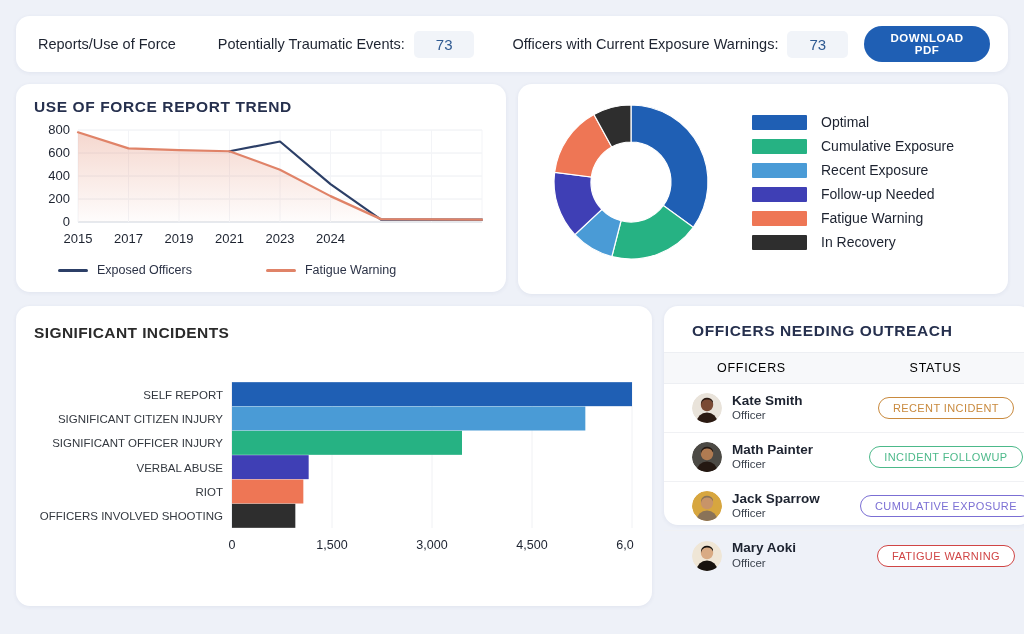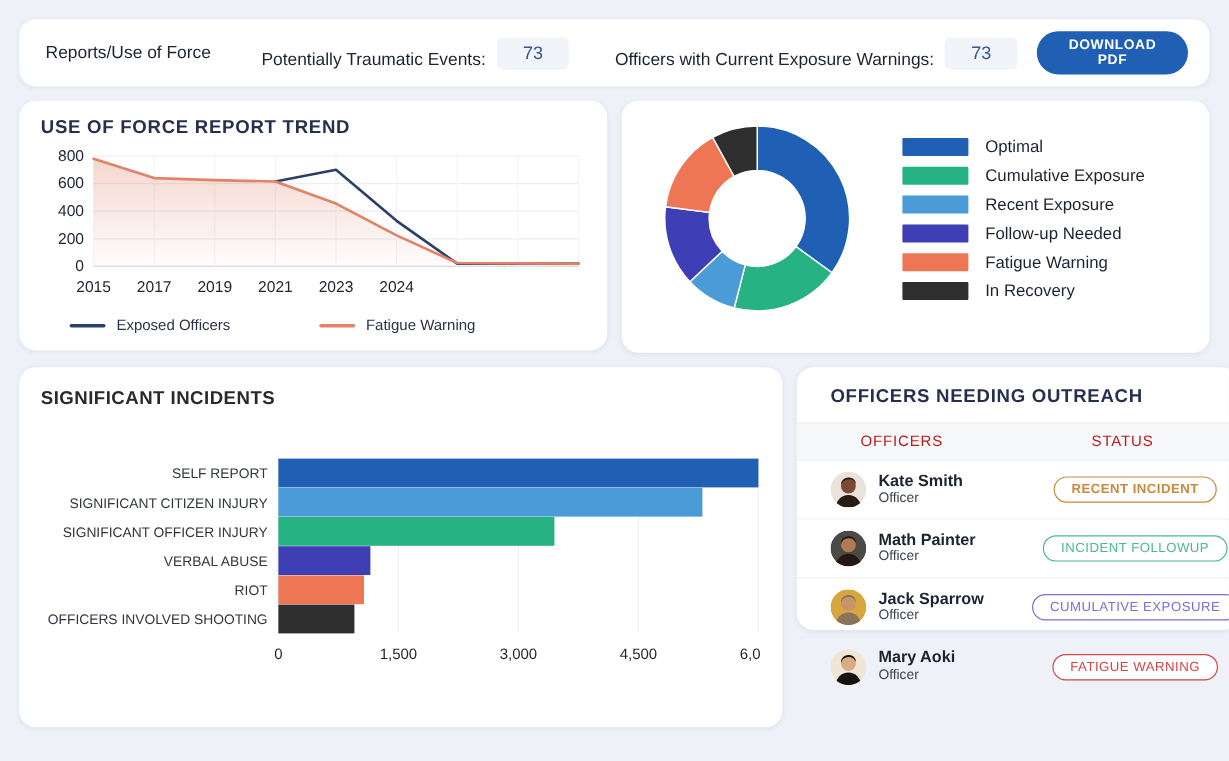--- a/index.html
+++ b/index.html
@@ -27,21 +27,21 @@
     align-items: center;
     padding: 0 18px 0 22px;
     gap: 16px;
   }
   .topbar-title {
     font-size: 14.5px;
     color: #1d2330;
     margin-right: 26px;
     white-space: nowrap;
   }
-  .metric { display: flex; align-items: flex-end; white-space: nowrap; }
+  .metric { display: flex; align-items: center; white-space: nowrap; }
   .metric + .metric { margin-left: 22px; }
   .metric-label { font-size: 14.5px; color: #1d2330; }
   .metric-value {
     margin-left: 9px;
     background: #f1f4f9;
     border-radius: 5px;
     padding: 5px 22px;
     font-size: 15px;
     color: #2f5a92;
     font-weight: 500;
@@ -113,21 +113,21 @@
     display: flex;
     background: #f7f8fa;
     border-top: 1px solid #edeff3;
     border-bottom: 1px solid #edeff3;
     height: 32px;
     align-items: center;
   }
   .th {
     font-size: 12.5px;
     letter-spacing: 0.7px;
-    color: #b91c1c;
+    color: #000000;
     text-align: center;
   }
   .th-officers { width: 175px; }
   .th-status { flex: 1; }
   .tbl-row {
     display: flex;
     align-items: center;
     height: 49px;
     border-bottom: 1px solid #f0f1f4;
     padding-left: 28px;
@@ -313,21 +313,21 @@
                 <circle cx="15" cy="15" r="15" fill="#e9e3da"></circle>
                 <circle cx="15" cy="12" r="6.2" fill="#7a4a34"></circle>
                 <path d="M9 12 A6.2 6.2 0 0 1 21 10.6 L21 8.5 A6.5 6.5 0 0 0 9 9.2 Z" fill="#2b1a12"></path>
                 <path d="M4.5 30 A10.5 10.5 0 0 1 25.5 30 Z" fill="#2b1a12"></path>
               </svg></div>
             <div class="officer-info">
               <div class="officer-name">Kate Smith</div>
               <div class="officer-role">Officer</div>
             </div>
             <div class="status-cell">
-              <span class="badge" style="color: rgb(201, 138, 62); border-color: rgb(201, 138, 62); font-weight: bold;">RECENT INCIDENT</span>
+              <span class="badge" style="color: rgb(201, 138, 62); border-color: rgb(201, 138, 62);">RECENT INCIDENT</span>
             </div>
           </div>
           <div class="tbl-row">
             <div class="avatar"><svg width="30" height="30" viewBox="0 0 30 30">
                 <circle cx="15" cy="15" r="15" fill="#4c4a45"></circle>
                 <circle cx="15" cy="12" r="6.2" fill="#b07b52"></circle>
                 <path d="M9 12 A6.2 6.2 0 0 1 21 10.6 L21 8.5 A6.5 6.5 0 0 0 9 9.2 Z" fill="#241812"></path>
                 <path d="M4.5 30 A10.5 10.5 0 0 1 25.5 30 Z" fill="#241812"></path>
               </svg></div>
             <div class="officer-info">

